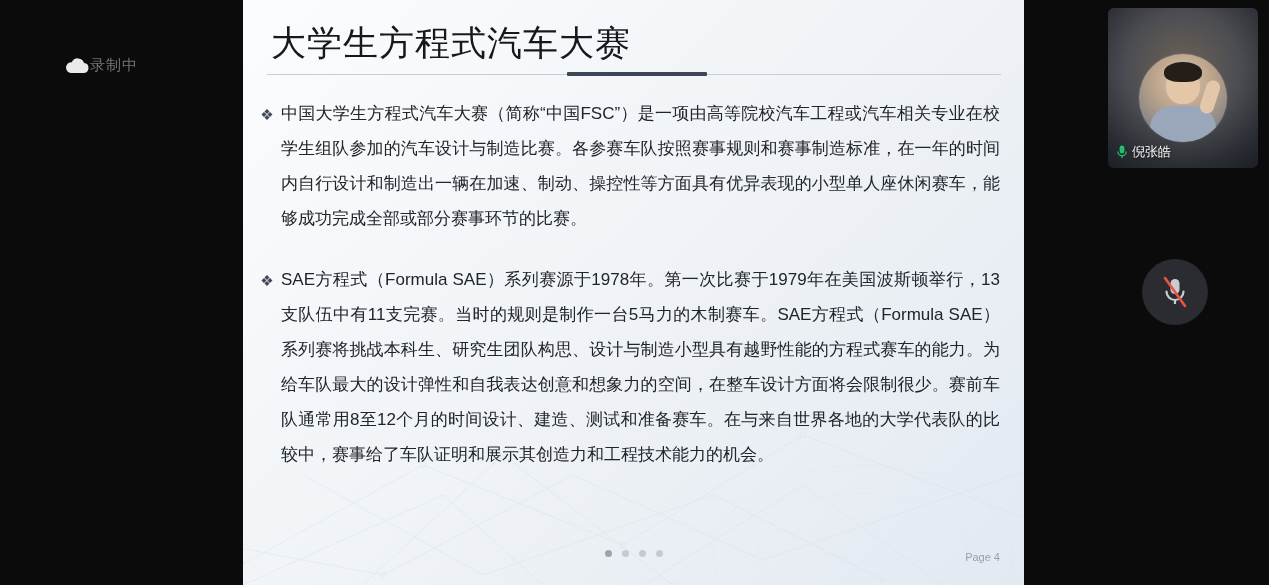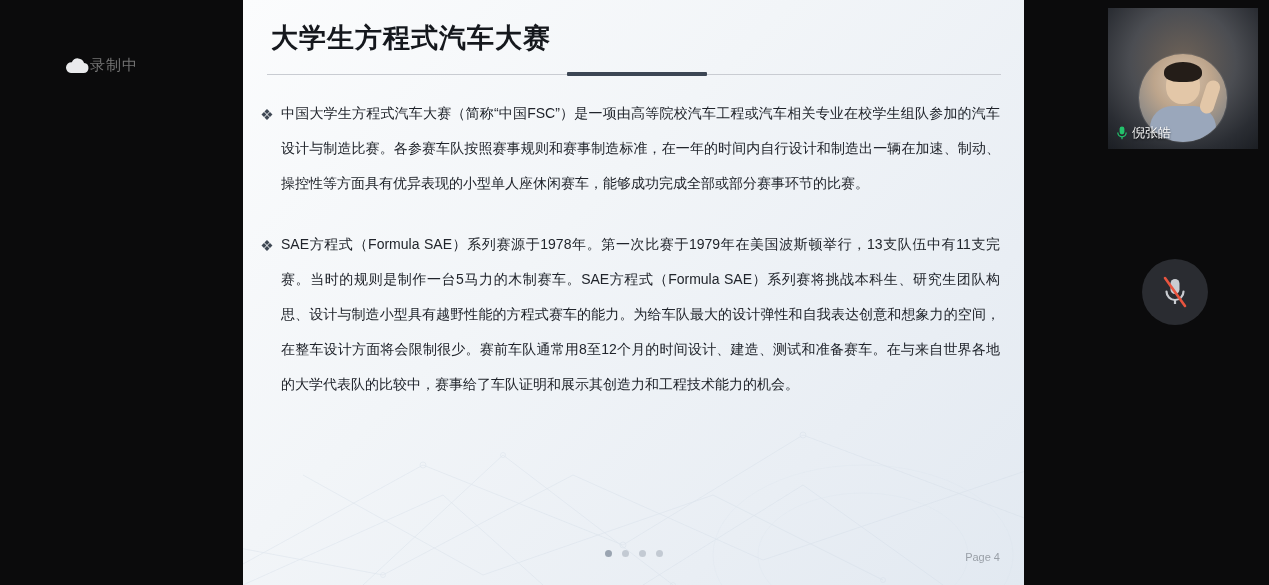--- a/index.html
+++ b/index.html
@@ -53,22 +53,22 @@
   .slide-bg-lines {
     position: absolute;
     left: 0; bottom: 0; width: 100%; height: 240px;
     opacity: .55;
     pointer-events: none;
   }
   .slide-title {
     position: absolute;
     left: 28px;
     top: 20px;
-    font-size: 27px;
-    font-weight: bold;
+    font-size: 35px;
+    font-weight: normal;
     color: #15181d;
     letter-spacing: 1px;
   }
   .title-rule {
     position: absolute;
     left: 24px;
     top: 74px;
     width: 734px;
     height: 1px;
     background: #c9ccd2;
@@ -98,21 +98,21 @@
     width: 28px;
     text-align: center;
     color: #3f4854;
     font-size: 15px;
     line-height: 35px;
     padding-top: 1px;
   }
   .bullet-text {
     flex: 1 1 auto;
     color: #20242b;
-    font-size: 14px;
+    font-size: 17px;
     line-height: 35px;
     text-align: justify;
     padding-right: 12px;
   }
   .slide-dots {
     position: absolute;
     left: 50%;
     transform: translateX(-50%);
     bottom: 28px;
     display: flex;
@@ -132,23 +132,23 @@
     font-size: 11px;
     color: #9aa0a8;
   }
 
   
   .video-tile {
     position: absolute;
     right: 11px;
     top: 8px;
     width: 150px;
-    height: 141px;
+    height: 160px;
     background: #1c2026;
-    border-radius: 0;
+    border-radius: 6px;
     overflow: hidden;
   }
   .video-bg {
     position: absolute;
     inset: 0;
     background:
       radial-gradient(circle at 50% 38%, #6e6257 0%, #4b4d52 46%, #2a2d33 78%, #1b1e23 100%);
   }
   .avatar-circle {
     position: absolute;

